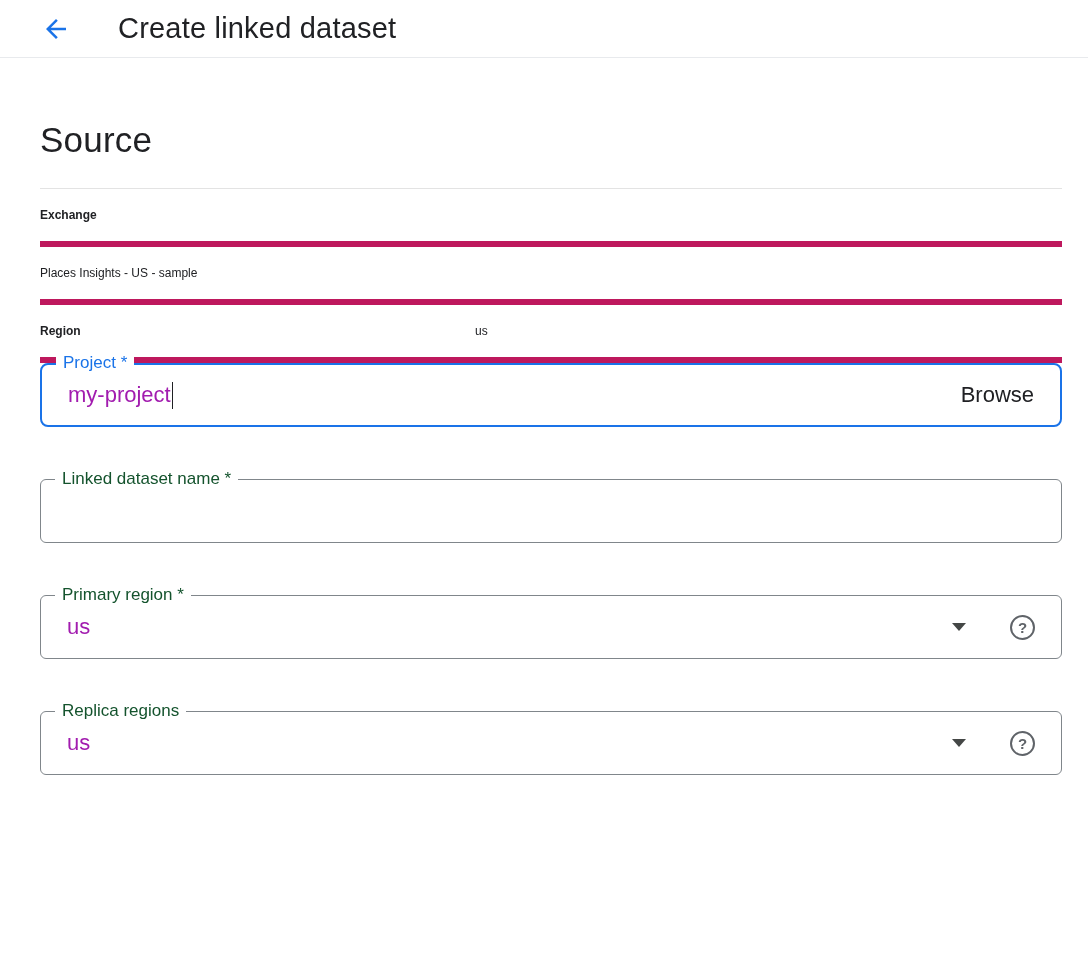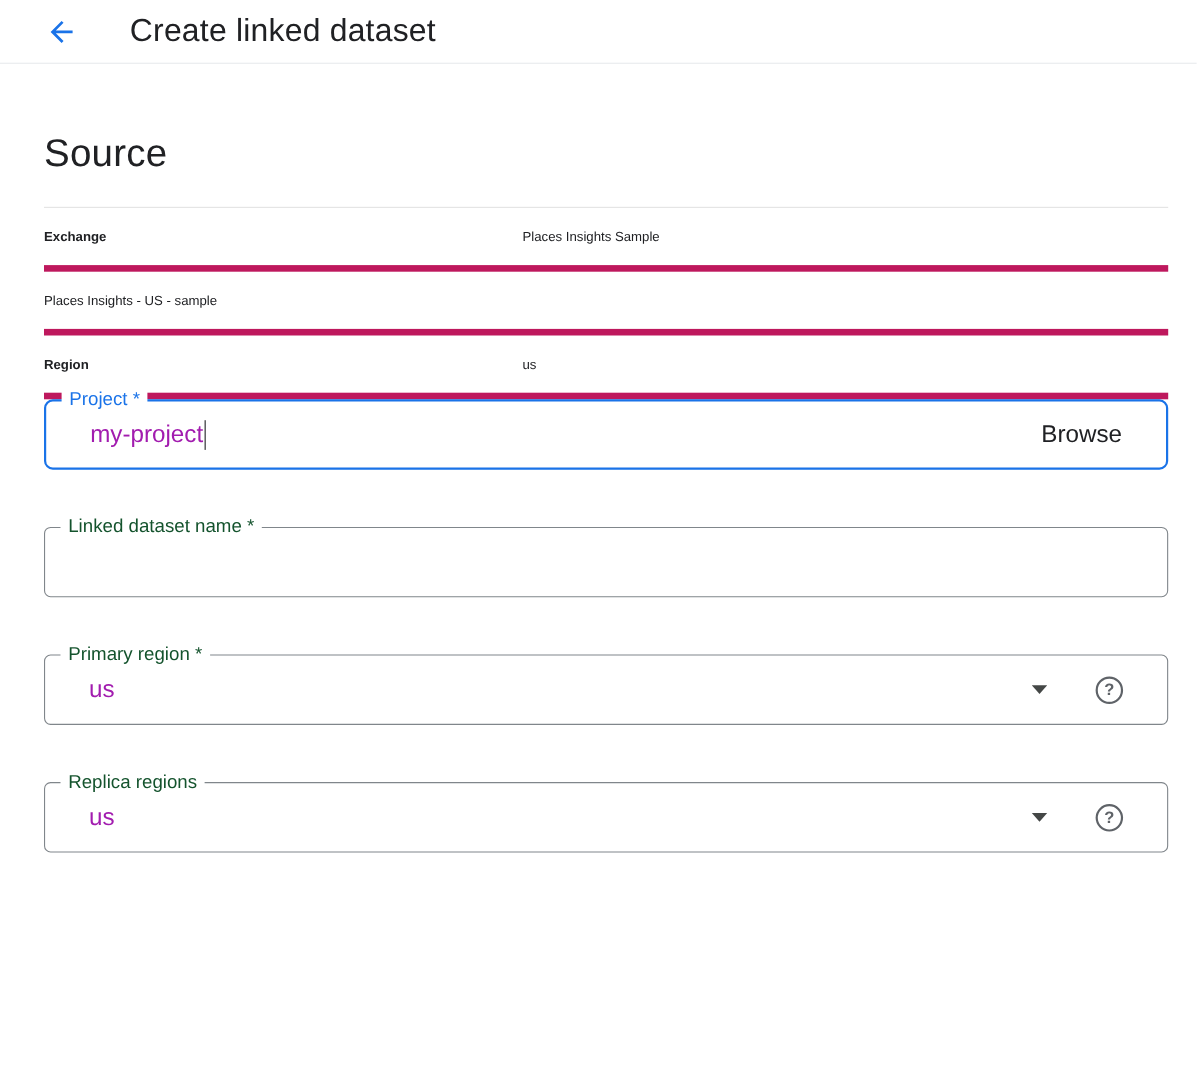--- a/index.html
+++ b/index.html
@@ -57,21 +57,21 @@
   .src-value { color: #202124; font-weight: 400; }
 
   
   .field {
     position: relative;
     height: 64px;
     border: 1px solid #80868b;
     border-radius: 6px;
     display: flex;
     align-items: center;
-    padding: 0 40px;
+    padding: 0 26px;
     margin-bottom: 52px;
     background: #fff;
   }
   .field.focused {
     border: 2px solid #1a73e8;
     border-radius: 8px;
   }
   .field-label {
     position: absolute;
     top: -11px;
@@ -134,21 +134,20 @@
   <h1 class="page-title">Create linked dataset</h1>
 </div>
 
 <div class="content">
 
   <h2 class="section-heading heading-source">Source</h2>
 
   <div class="src-table">
     <div class="src-row">
       <div class="src-label">Exchange</div>
-      <div class="src-value">Places Insights Sample</div>
     </div>
     <div class="src-row">
       <div class="src-value">Places Insights - US - sample</div>
     </div>
     <div class="src-row">
       <div class="src-label">Region</div>
       <div class="src-value">us</div>
     </div>
   </div>
 

